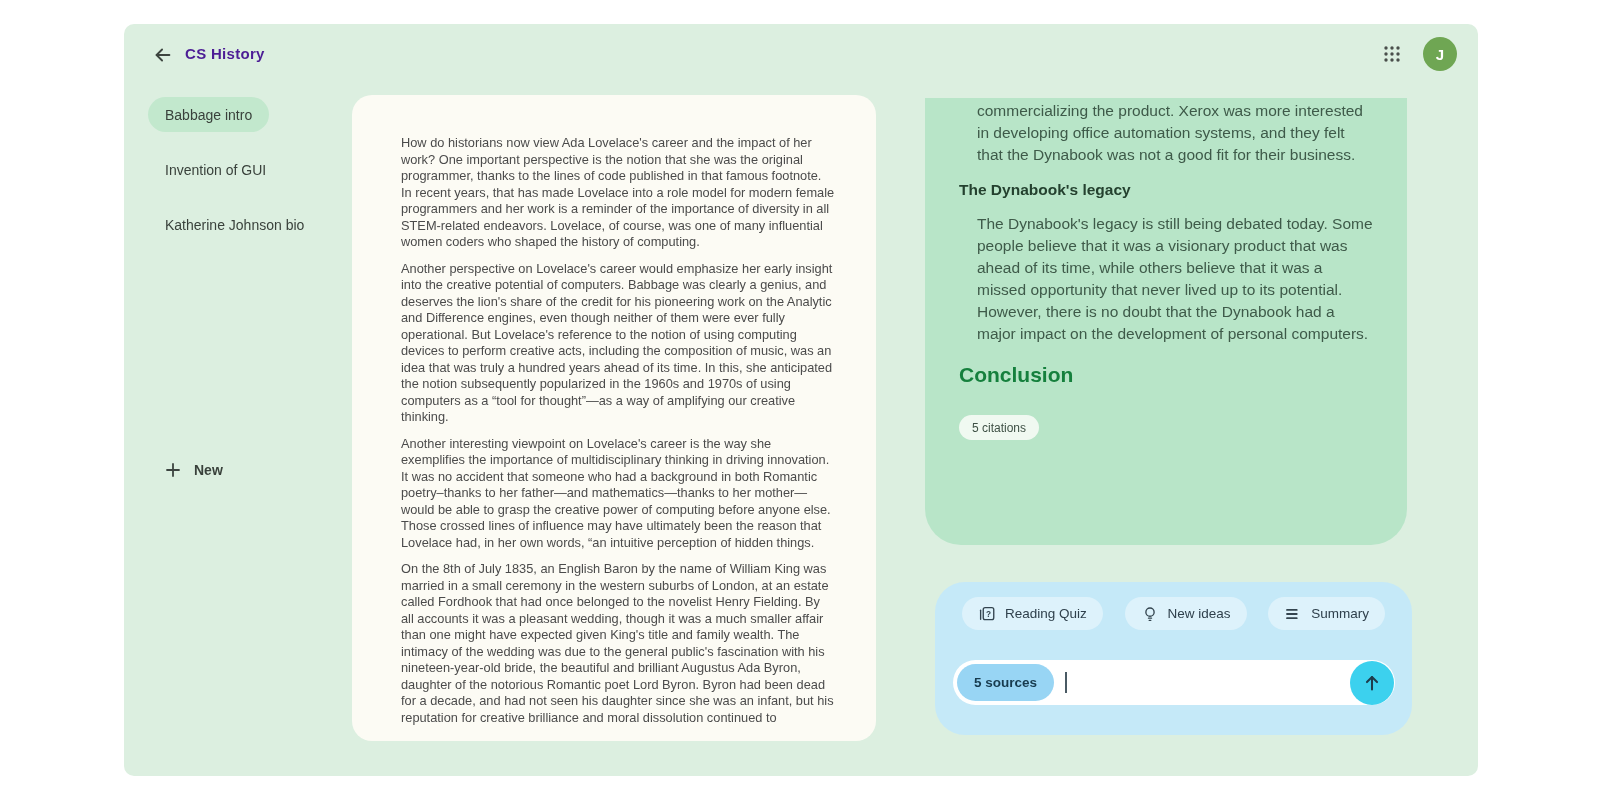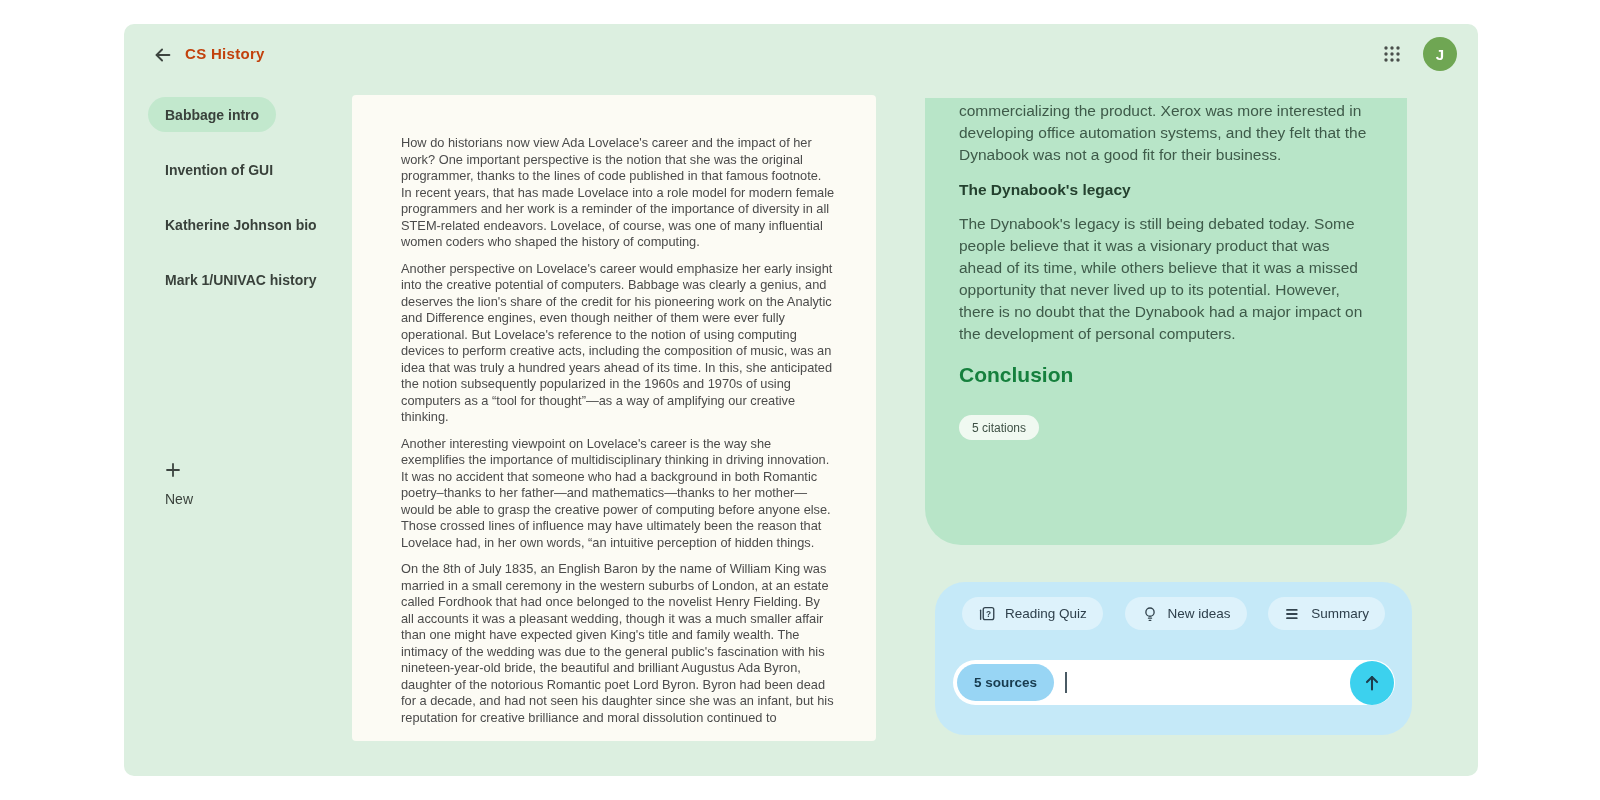--- a/index.html
+++ b/index.html
@@ -7,48 +7,48 @@
               font-family:"Liberation Sans", sans-serif; }
 
   .frame { position:absolute; left:124px; top:24px; width:1354px; height:752px;
            background:#dcefe0; border-radius:10px; }
 
   
   .header { position:absolute; left:0; top:0; width:100%; height:62px; }
   .back-btn { position:absolute; left:24px; top:16px; width:30px; height:30px;
               display:flex; align-items:center; justify-content:center; cursor:pointer; }
   .page-title { position:absolute; left:61px; top:21px; font-size:15px; font-weight:700;
-                color:#c2410c; letter-spacing:.3px; }
+                color:#4c1d95; letter-spacing:.3px; }
   .apps-btn { position:absolute; left:1253px; top:15px; width:30px; height:30px;
               display:flex; align-items:center; justify-content:center; cursor:pointer; }
   .avatar { position:absolute; left:1299px; top:13px; width:34px; height:34px;
             border-radius:50%; background:#6fa653; color:#ffffff; font-size:15px;
             font-weight:700; display:flex; align-items:center; justify-content:center;
             cursor:pointer; }
 
   
   .sidebar { position:absolute; left:24px; top:73px; width:210px; }
   .side-item { height:35px; margin-bottom:20px; display:flex; align-items:center;
-               padding:0 17px; border-radius:18px; font-size:14px; font-weight:700;
+               padding:0 17px; border-radius:18px; font-size:14px; font-weight:400;
                color:#39413b; cursor:pointer; width:max-content; max-width:210px; }
   .side-item.selected { background:#c2e8cd; }
-  .new-btn { display:flex; align-items:flex-start; gap:13px; margin-top:16px; margin-left:17px;
-             font-size:14px; font-weight:400; color:#39413b; cursor:pointer;flex-direction:column; }
+  .new-btn { display:flex; align-items:center; gap:13px; margin-top:16px; margin-left:17px;
+             font-size:14px; font-weight:700; color:#39413b; cursor:pointer; }
 
   
   .doc-panel { position:absolute; left:228px; top:71px; width:524px; height:646px;
-               background:#fcfbf4; border-radius:4px; overflow:hidden; }
+               background:#fcfbf4; border-radius:20px; overflow:hidden; }
   .doc-body { position:absolute; left:49px; top:40px; width:434px; }
   .doc-body p { font-size:12.8px; line-height:16.5px; color:#4b4b4b; margin-bottom:10px; }
 
   
   .note-card { position:absolute; left:801px; top:74px; width:482px; height:447px;
                background:#b8e5c8; border-radius:0 0 36px 36px; padding:2px 34px 0 34px;
                overflow:hidden; }
-  .note-card p { font-size:15.5px; line-height:22px; color:#3e5a49; }
+  .note-card p { font-size:15.5px; line-height:22px; color:#3e5a49;margin-left:18px; }
   .nc-h3 { font-size:15.5px; font-weight:700; color:#24412f; margin:15px 0 14px 0; }
   .nc-h2 { font-size:21px; font-weight:700; color:#15803d; margin:18px 0 16px 0; }
   .citations-chip { display:inline-flex; align-items:center; height:25px; padding:0 13px;
                     margin-top:12px; border-radius:13px; background:#f0f9f1;
                     font-size:12px; color:#3f5146; cursor:pointer; }
 
   
   .composer { position:absolute; left:811px; top:558px; width:477px; height:153px;
               background:#c5e9f8; border-radius:30px; }
   .action-row { position:absolute; left:27px; top:15px; right:27px; height:33px;
@@ -113,23 +113,20 @@
       </div>
 
       <div class="side-item">
         <span>Invention of GUI</span>
       </div>
 
       <div class="side-item">
         <span>Katherine Johnson bio</span>
       </div>
 
-      <div class="side-item">
-        <span>Mark 1/UNIVAC history</span>
-      </div>
 
     </div>
   <div class="sidebar" style="top:422px;">
     <div class="new-btn">
       <span class="icon">
         <svg width="16" height="16" viewBox="0 0 16 16" fill="none" stroke="#3c4440" stroke-width="1.8" stroke-linecap="round">
           <path d="M8 2v12M2 8h12"></path>
         </svg>
       </span>
       <span>New</span>

